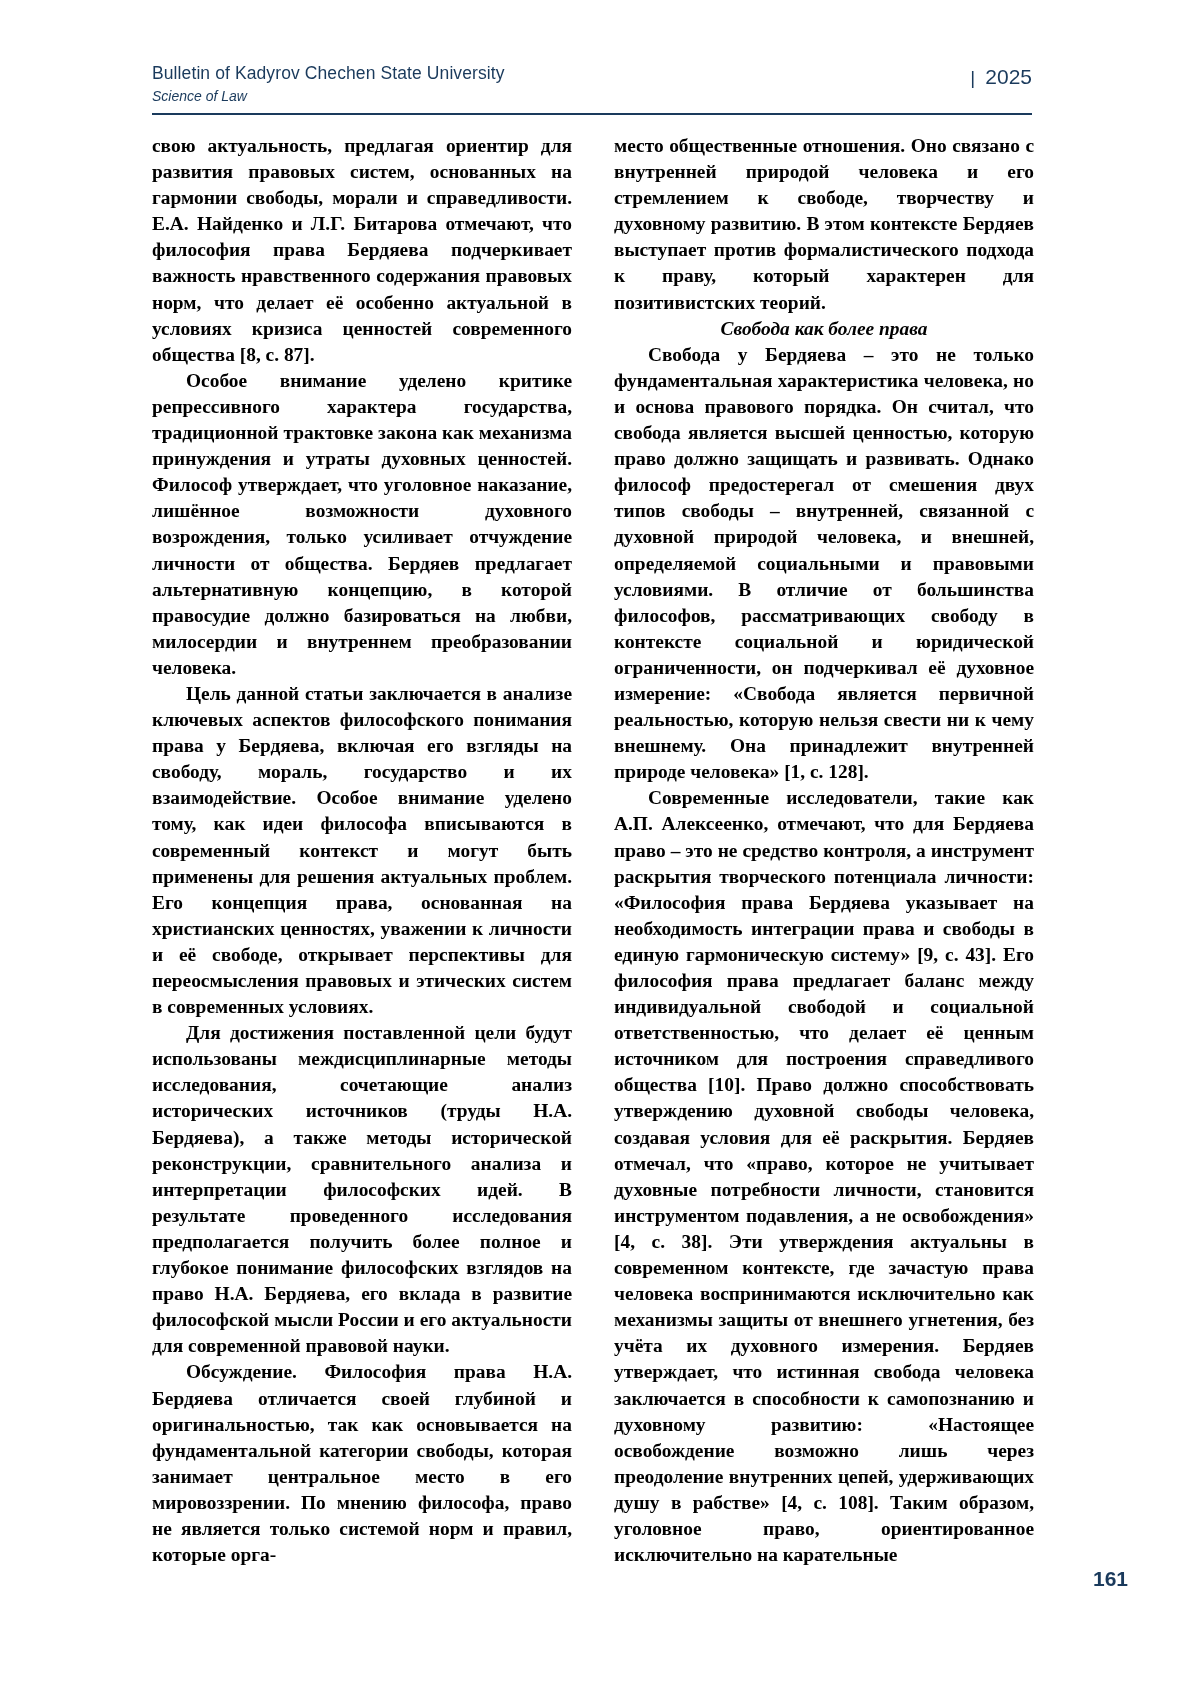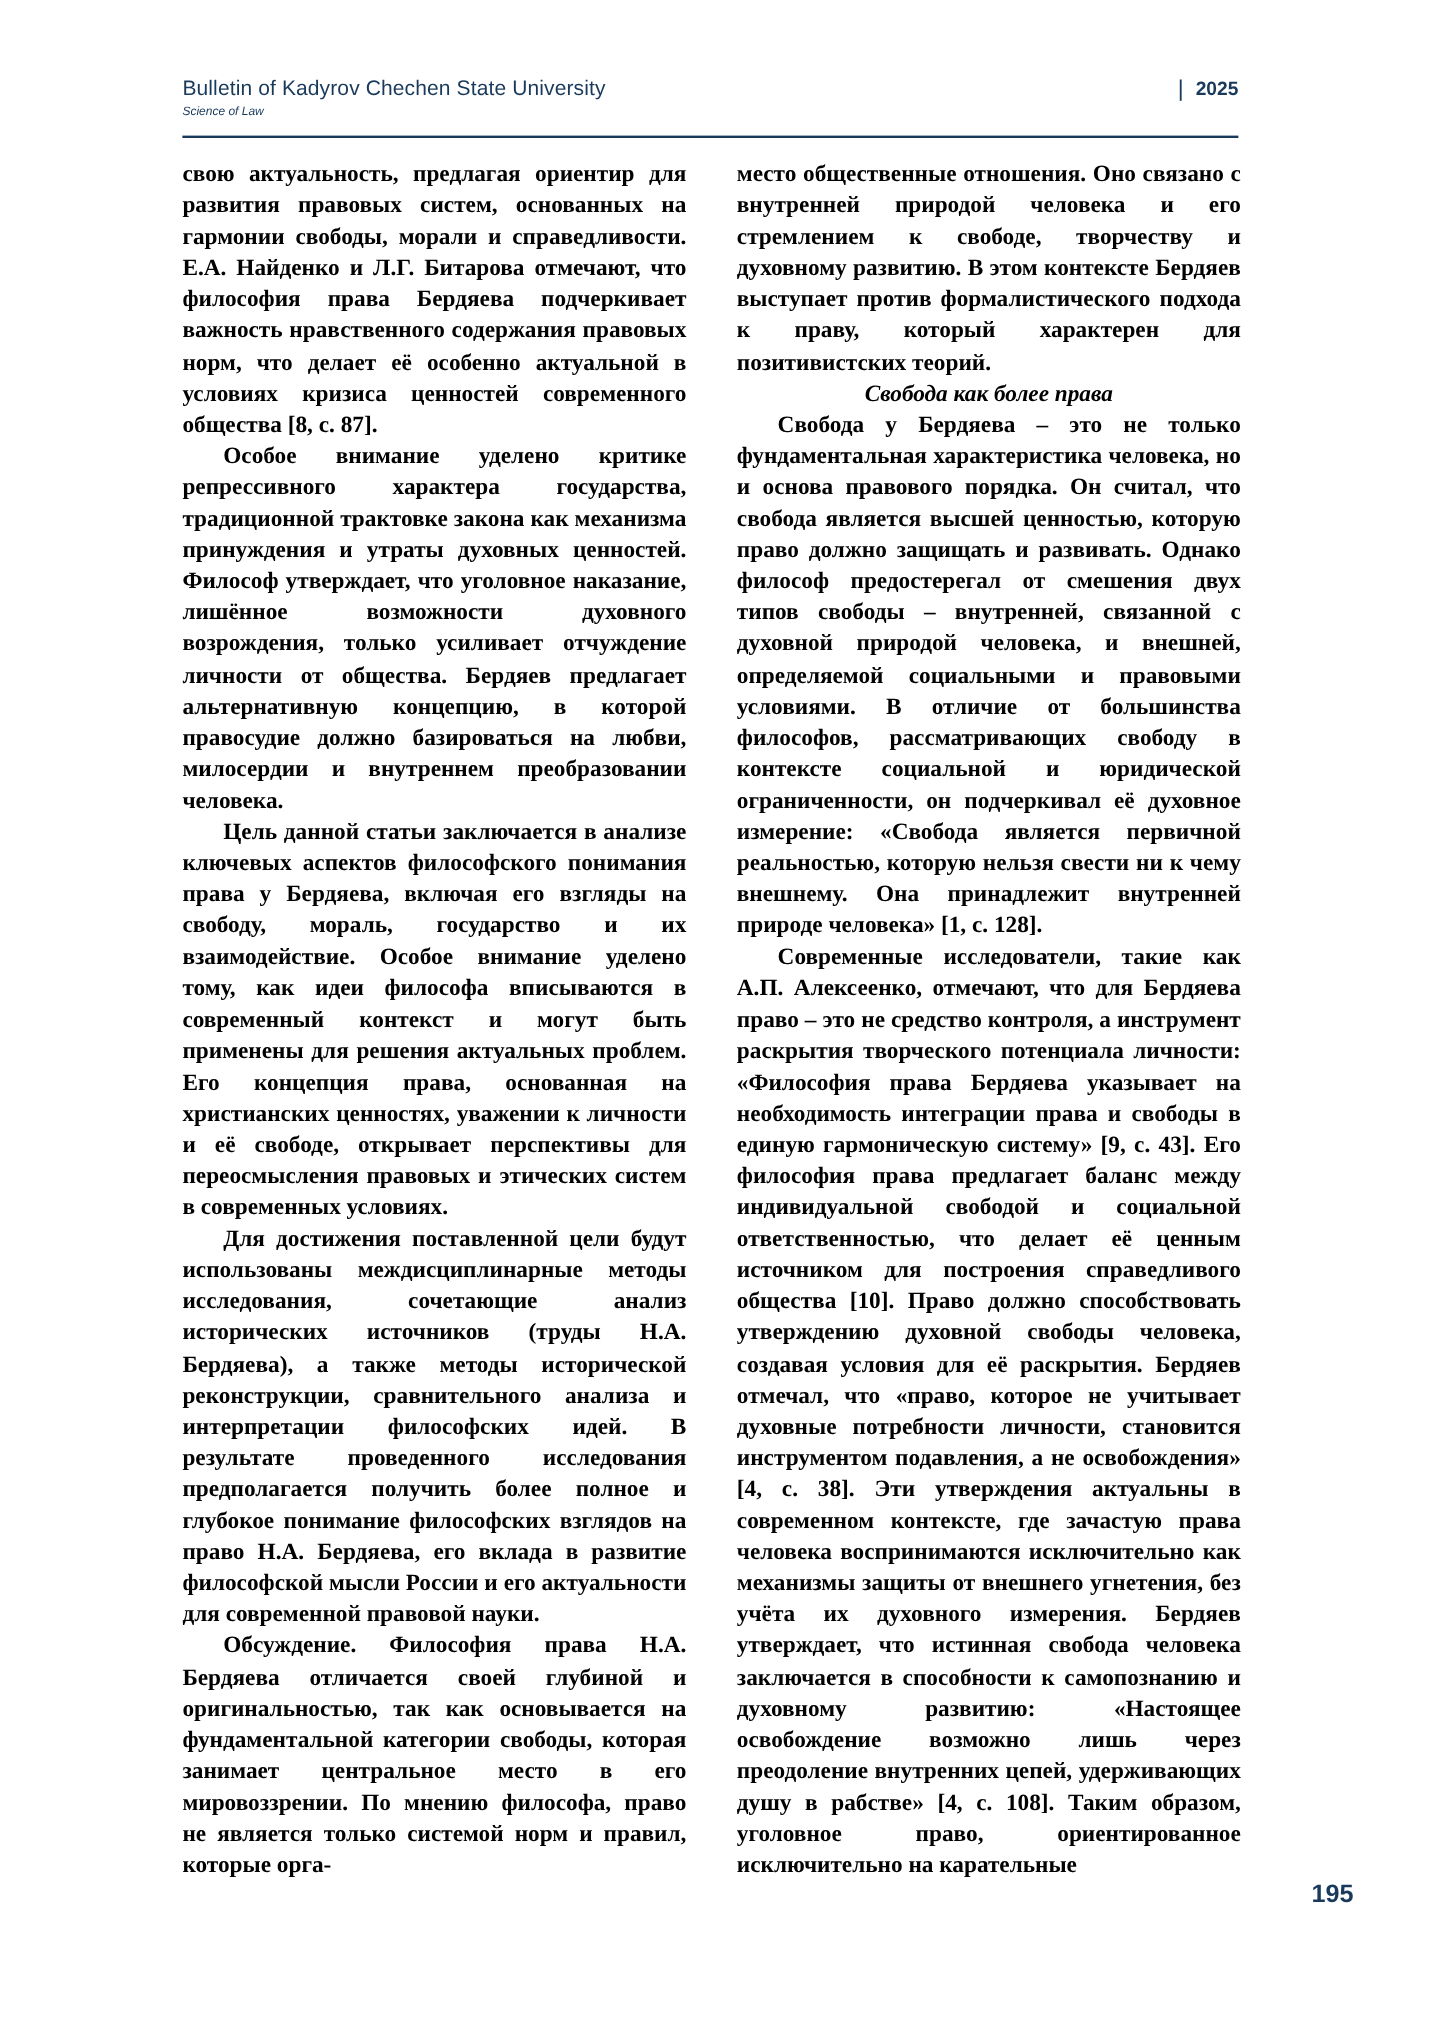--- a/index.html
+++ b/index.html
@@ -39,43 +39,43 @@
   .journal-title {
     font-family: "Liberation Sans", sans-serif;
     font-size: 17.5px;
     color: #1a3a5c;
     letter-spacing: 0.1px;
     white-space: nowrap;
   }
   .journal-section {
     font-family: "Liberation Sans", sans-serif;
     font-style: italic;
-    font-size: 10px;
+    font-size: 14px;
     color: #1a3a5c;
     margin-top: 4px;
     white-space: nowrap;
   }
   .header-right {
     position: absolute;
     right: 0;
     top: 2px;
     display: flex;
     align-items: center;
     gap: 10px;
   }
   .header-bar {
     color: #1a3a5c;
     font-family: "Liberation Sans", sans-serif;
     font-size: 19px;
     line-height: 1;
   }
   .header-year {
     font-family: "Liberation Sans", sans-serif;
-    font-weight: bold;
-    font-size: 16px;
+    font-weight: normal;
+    font-size: 21px;
     color: #1a3a5c;
   }
   .header-rule {
     position: absolute;
     left: 112px;
     top: 112px;
     width: 880px;
     height: 1.6px;
     background: #1a3a5c;
   }
@@ -147,14 +147,14 @@
       <p class="indent">Обсуждение. Философия права Н.А. Бердяева отличается своей глубиной и оригинальностью, так как основывается на фундаментальной категории свободы, которая занимает центральное место в его мировоззрении. По мнению философа, право не является только системой норм и правил, которые орга-</p>
     </div>
     <div class="col">
       <p class="plain">место общественные отношения. Оно связано с внутренней природой человека и его стремлением к свободе, творчеству и духовному развитию. В этом контексте Бердяев выступает против формалистического подхода к праву, который характерен для позитивистских теорий.</p>
       <p class="center-italic">Свобода как более права</p>
       <p class="indent">Свобода у Бердяева – это не только фундаментальная характеристика человека, но и основа правового порядка. Он считал, что свобода является высшей ценностью, которую право должно защищать и развивать. Однако философ предостерегал от смешения двух типов свободы – внутренней, связанной с духовной природой человека, и внешней, определяемой социальными и правовыми условиями. В отличие от большинства философов, рассматривающих свободу в контексте социальной и юридической ограниченности, он подчеркивал её духовное измерение: «Свобода является первичной реальностью, которую нельзя свести ни к чему внешнему. Она принадлежит внутренней природе человека» [1, с. 128].</p>
       <p class="indent">Современные исследователи, такие как А.П. Алексеенко, отмечают, что для Бердяева право – это не средство контроля, а инструмент раскрытия творческого потенциала личности: «Философия права Бердяева указывает на необходимость интеграции права и свободы в единую гармоническую систему» [9, с. 43]. Его философия права предлагает баланс между индивидуальной свободой и социальной ответственностью, что делает её ценным источником для построения справедливого общества [10]. Право должно способствовать утверждению духовной свободы человека, создавая условия для её раскрытия. Бердяев отмечал, что «право, которое не учитывает духовные потребности личности, становится инструментом подавления, а не освобождения» [4, с. 38]. Эти утверждения актуальны в современном контексте, где зачастую права человека воспринимаются исключительно как механизмы защиты от внешнего угнетения, без учёта их духовного измерения. Бердяев утверждает, что истинная свобода человека заключается в способности к самопознанию и духовному развитию: «Настоящее освобождение возможно лишь через преодоление внутренних цепей, удерживающих душу в рабстве» [4, с. 108]. Таким образом, уголовное право, ориентированное исключительно на карательные</p>
     </div>
   </div>
 
-  <div class="page-number">195</div>
+  <div class="page-number">161</div>
 </div>
 
 </body></html>

